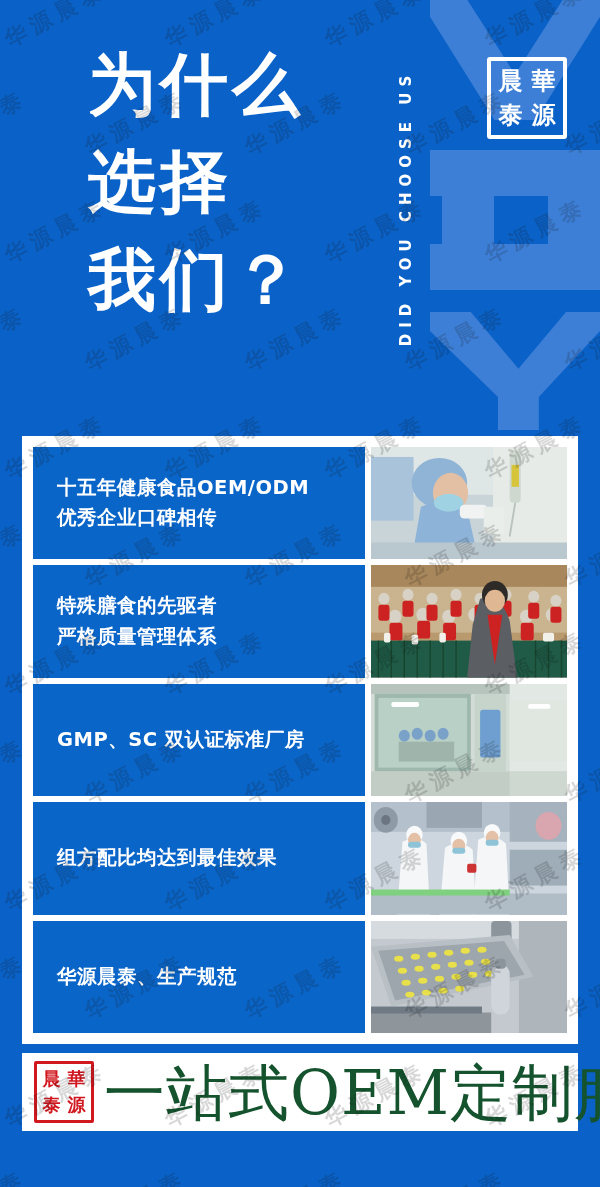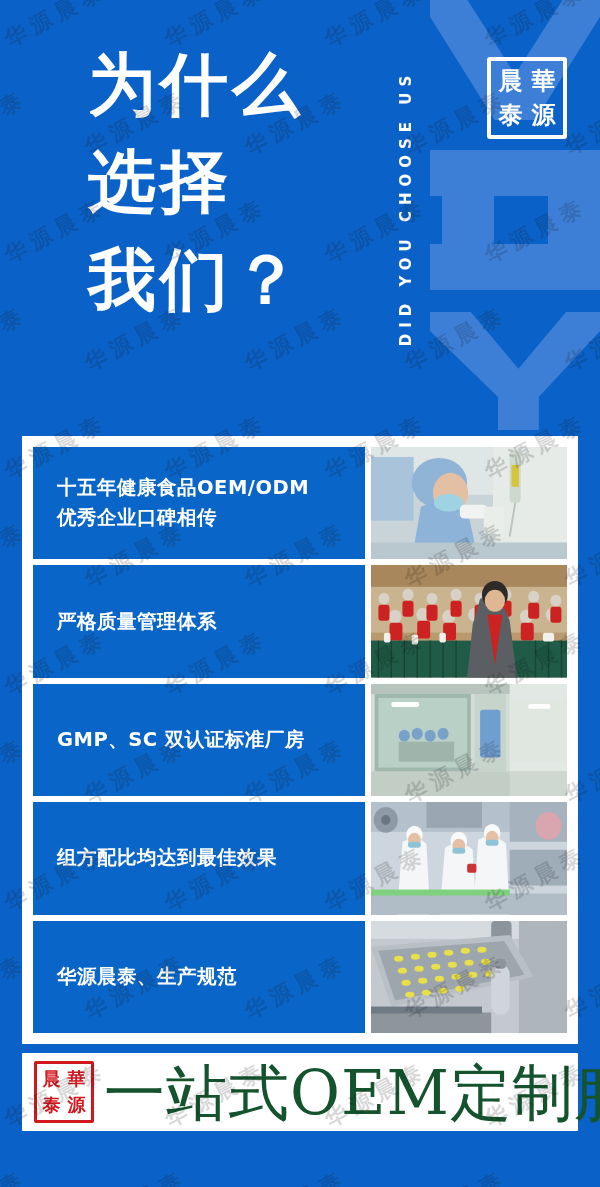--- a/index.html
+++ b/index.html
@@ -168,20 +168,21 @@
             <rect x="152" y="18" width="8" height="22" fill="#d6c43a"></rect>
             <line x1="156" y1="56" x2="150" y2="90" stroke="#b9c3bb" stroke-width="2"></line>
             <rect x="122" y="60" width="22" height="28" rx="3" fill="#e9eeea"></rect>
             <rect x="0" y="96" width="212" height="17" fill="#b9c7ce"></rect>
           </svg>
         </div>
       </div>
 
       <div class="card">
         <div class="text-box">
+          <div class="t">特殊膳食的先驱者</div>
           <div class="t">严格质量管理体系</div>
         </div>
         <div class="photo">
           <svg viewBox="0 0 212 113" preserveAspectRatio="none" aria-hidden="true">
             <rect width="212" height="113" fill="#b99a6e"></rect>
             <rect x="0" y="0" width="212" height="22" fill="#a8875c"></rect>
             <rect x="0" y="22" width="212" height="46" fill="#c9b48f"></rect>
             <g fill="#d8d2c6">
               <circle cx="14" cy="34" r="6"></circle>
                 <circle cx="40" cy="30" r="6"></circle>

